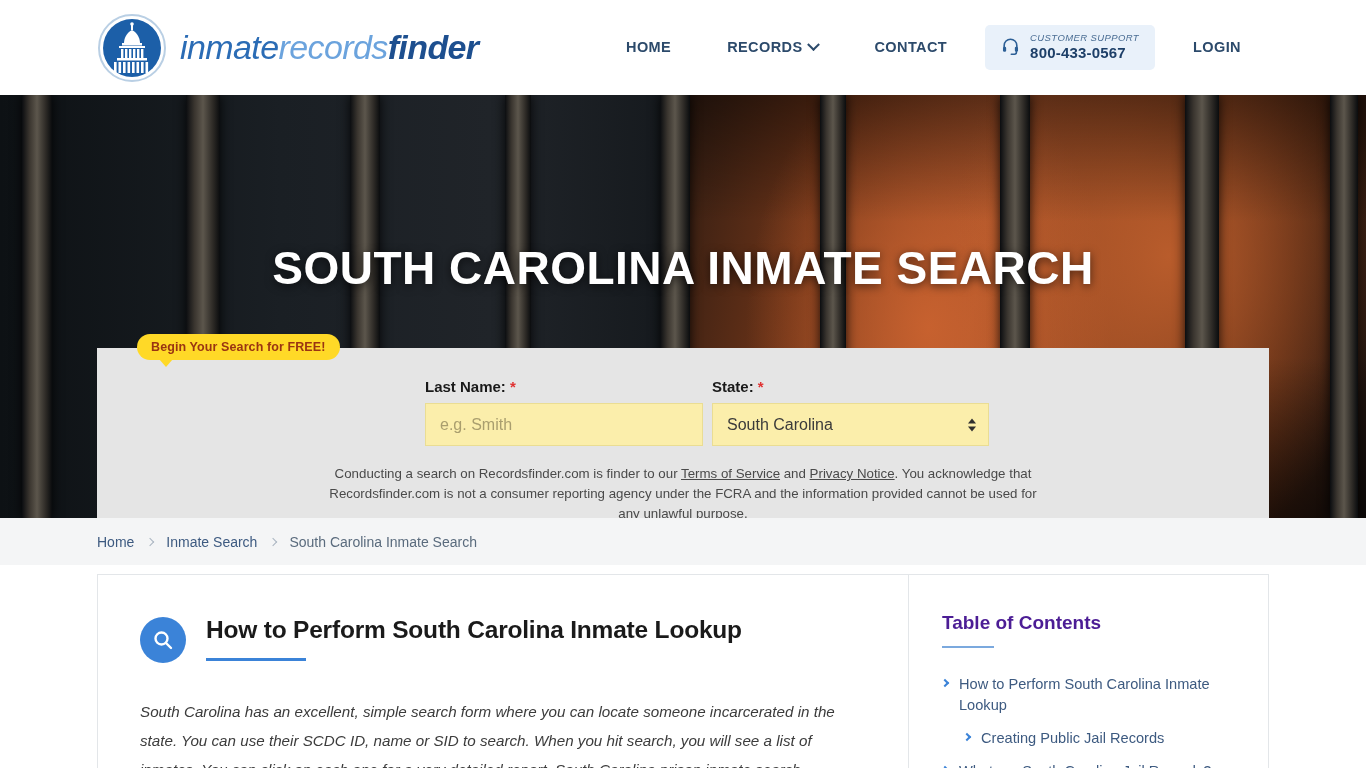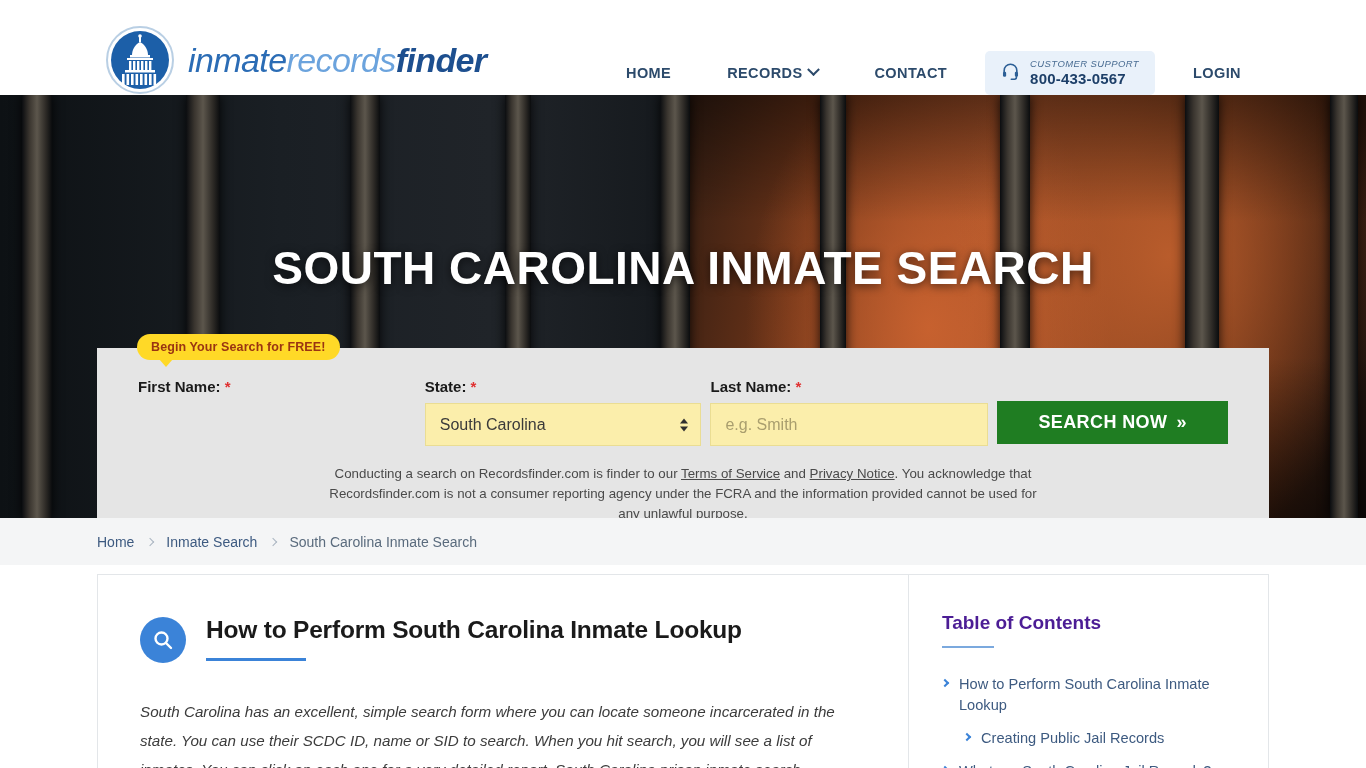--- a/index.html
+++ b/index.html
@@ -5,22 +5,22 @@
   * { box-sizing: border-box; }
   html, body { margin:0; padding:0; }
   body {
     width:1366px; height:768px; overflow:hidden;
     font-family:"Liberation Sans", sans-serif;
     background:#ffffff; color:#333;
   }
 
   
   .header {
-    height:95px; background:#fff; display:flex; align-items:flex-end;
-    padding:0 97px; position:relative; z-index:5;margin-left:8px;
+    height:95px; background:#fff; display:flex; align-items:center;
+    padding:0 97px; position:relative; z-index:5;
   }
   .brand { display:flex; align-items:center; gap:13px; }
   .brand-emblem { width:70px; height:70px; flex:none; }
   .brand-word { font-size:34px; font-style:italic; letter-spacing:-.6px; white-space:nowrap; }
   .bw-1 { color:#2b6cb5; font-weight:400; }
   .bw-2 { color:#6ba3dd; font-weight:400; }
   .bw-3 { color:#1d4f8f; font-weight:bold; }
 
   .nav { margin-left:auto; display:flex; align-items:center; gap:0; }
   .nav-item {
@@ -263,42 +263,37 @@
   <div class="hero-title">SOUTH CAROLINA INMATE SEARCH</div>
 
   <div class="search-card">
     <div class="badge-wrap">
       <div class="badge">Begin Your Search for FREE!</div>
       <div class="badge-tail"></div>
     </div>
 
     <div class="form-row">
       <div class="field">
-        <label class="field-label"><span>First Name:</span> <span class="req">*</span></label>
+      </div>
+      <div class="field">
+        <label class="field-label"><span>Last Name:</span> <span class="req">*</span></label>
+        <input class="text-input" type="text" placeholder="e.g. Smith" style="">
       </div>
       <div class="field state">
         <label class="field-label"><span>State:</span> <span class="req">*</span></label>
         <div class="select-wrap">
           <select class="select-input">
             <option>South Carolina</option>
           </select>
           <span class="spinner">
               <i class="up"></i>
               <i class="dn"></i>
             </span>
         </div>
       </div>
-      <div class="field">
-        <label class="field-label"><span>Last Name:</span> <span class="req">*</span></label>
-        <input class="text-input" type="text" placeholder="e.g. Smith" style="">
-      </div>
-      <button class="search-btn">
-        <span>SEARCH NOW</span>
-        <span>»</span>
-      </button>
     </div>
 
     <div class="disclaimer"><span>Conducting a search on Recordsfinder.com is finder to our </span><a href="#">Terms of Service</a><span> and </span><a href="#">Privacy Notice</a><span>. You acknowledge that Recordsfinder.com is not a consumer reporting agency under the FCRA and the information provided cannot be used for any unlawful purpose.</span></div>
 
   </div>
 </div>
 
 <div class="crumb-bar">
   <span class="crumb">Home</span>
   <span class="crumb-sep"></span>

